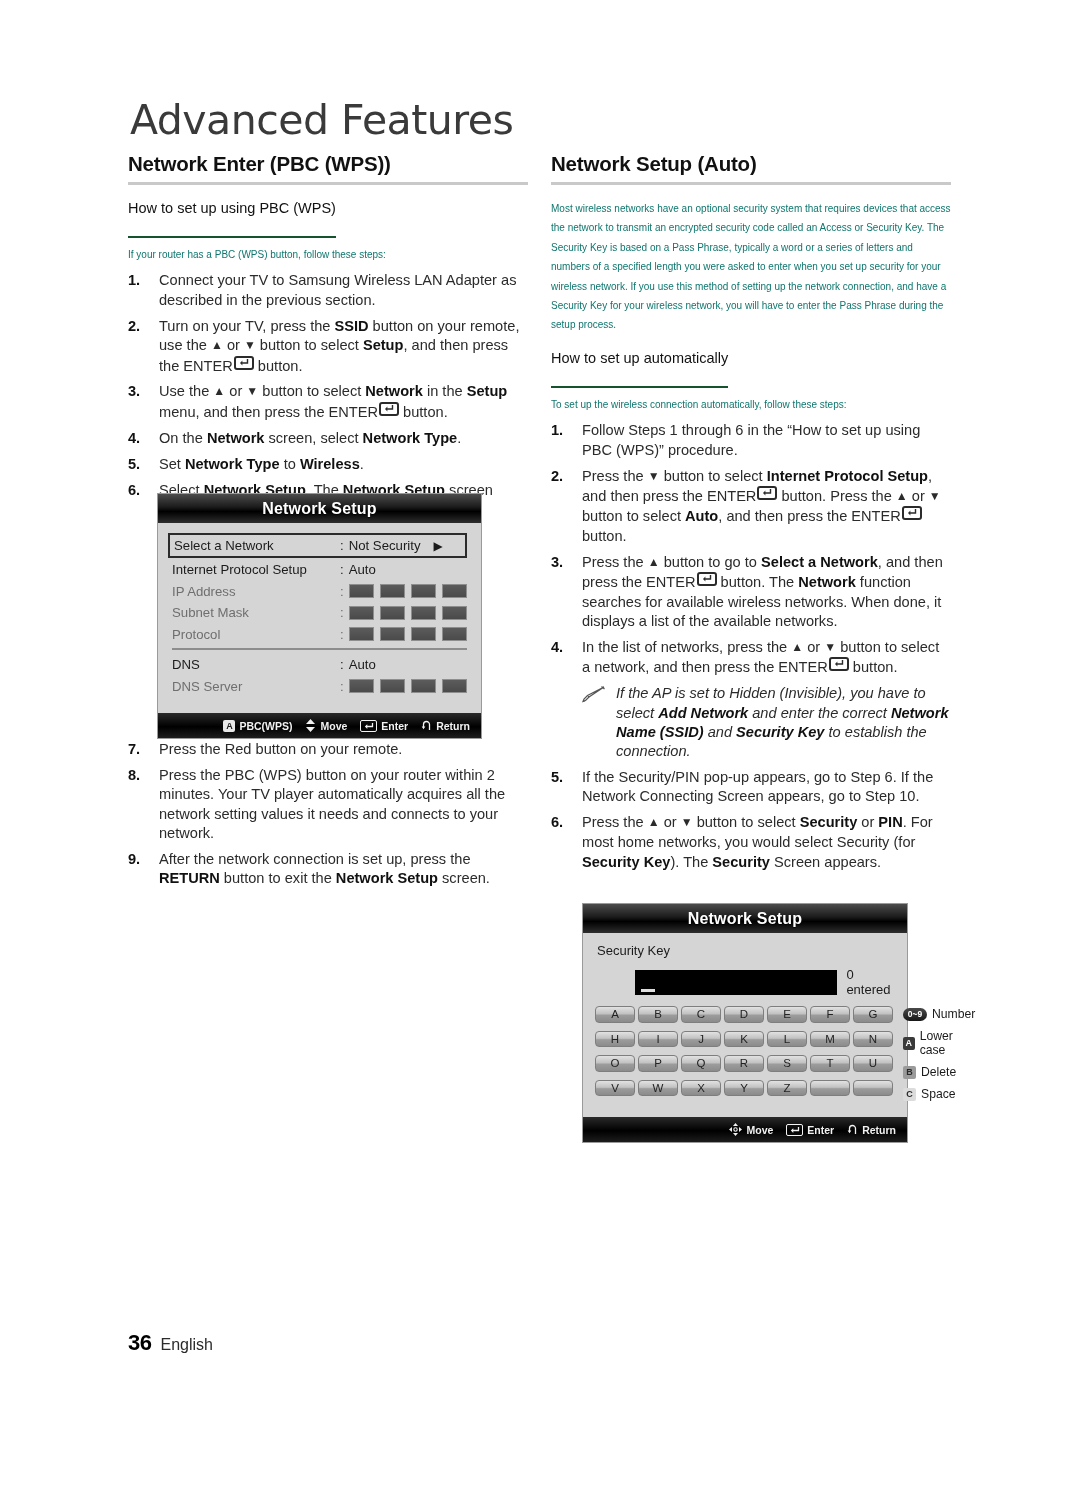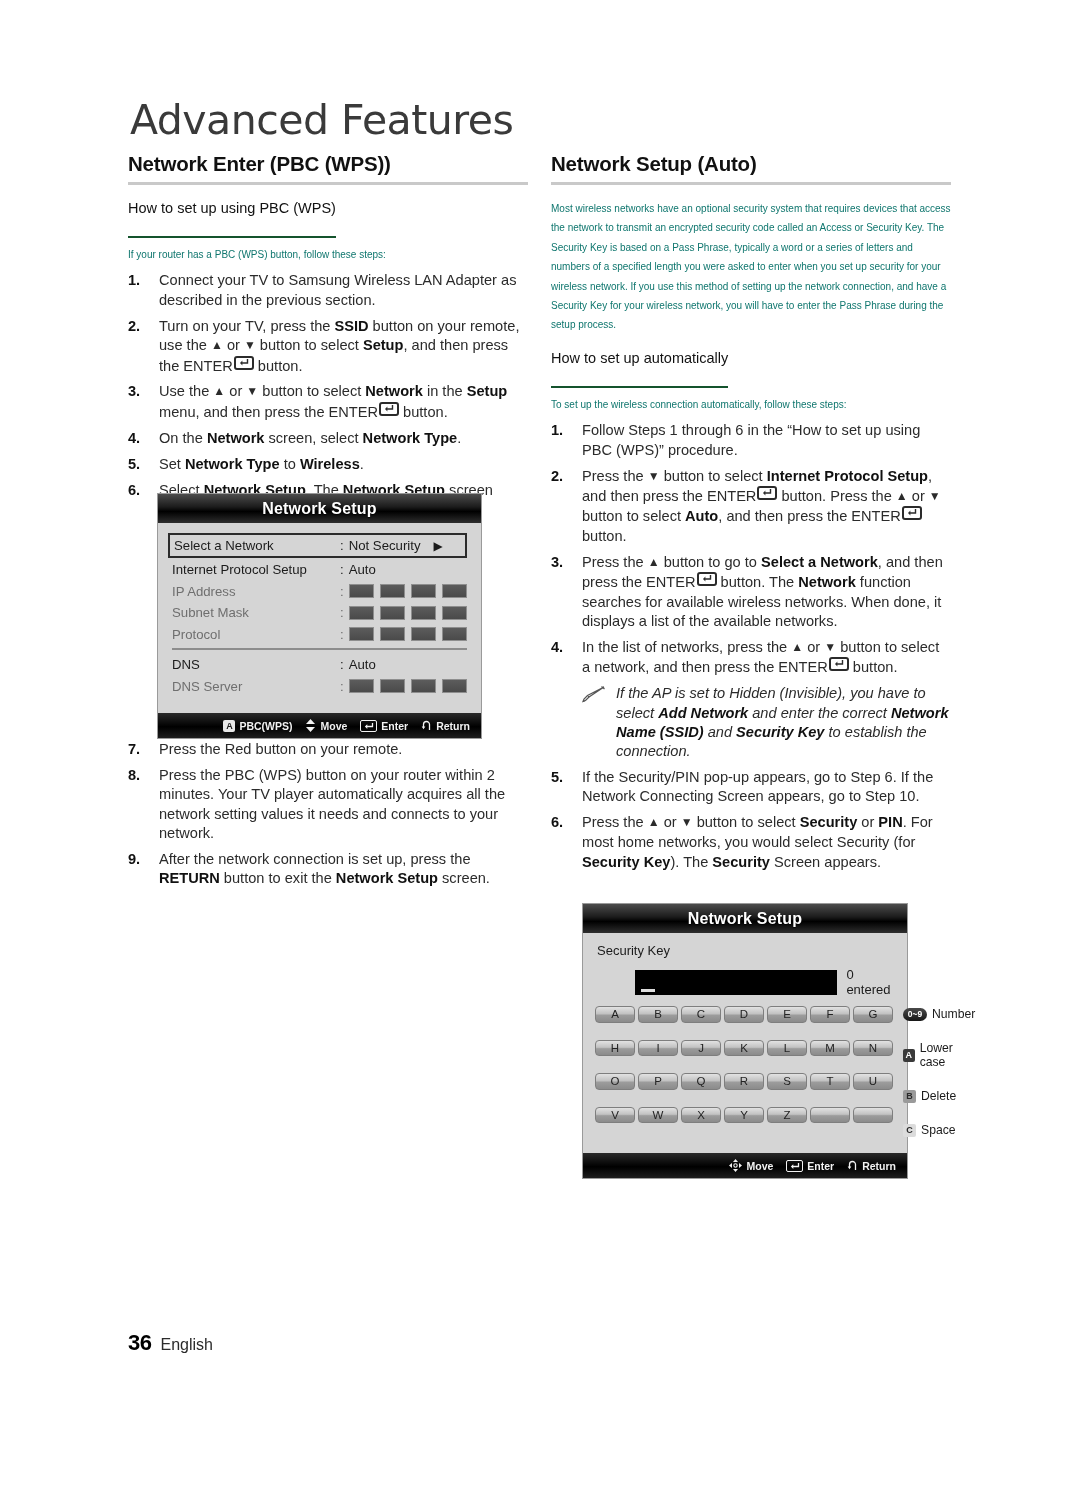--- a/index.html
+++ b/index.html
@@ -157,21 +157,21 @@
 
   .sk-main { display:flex; gap:10px; }
   .sk-keys { display:grid; grid-template-columns:repeat(7,40px); gap:3px 3px; }
   .key {
     height:16.5px; border-radius:4px;
     background:linear-gradient(to bottom,#e2e2e2 0%,#c2c2c2 45%,#9c9c9c 55%,#8b8b8b 100%);
     border:1px solid #7e7e7e;
     display:flex; align-items:center; justify-content:center;
     font-size:11.5px; color:#232323;
   }
-  .sk-legend { display:flex; flex-direction:column; gap:20px; padding-top:1px; }
+  .sk-legend { display:flex; flex-direction:column; gap:8px; padding-top:1px; }
   .leg { display:flex; align-items:center; gap:5px; font-size:12.2px; }
   .btn-abc {
     width:13px; height:13px; border-radius:2px;
     display:flex; align-items:center; justify-content:center;
     font-size:9px; font-weight:bold; line-height:1;
   }
   .btn-a { background:#3a3a3a; color:#fff; }
   .btn-b { background:#9a9a9a; color:#2a2a2a; }
   .btn-c { background:#dcdcdc; color:#2a2a2a; }
   .btn-num {

